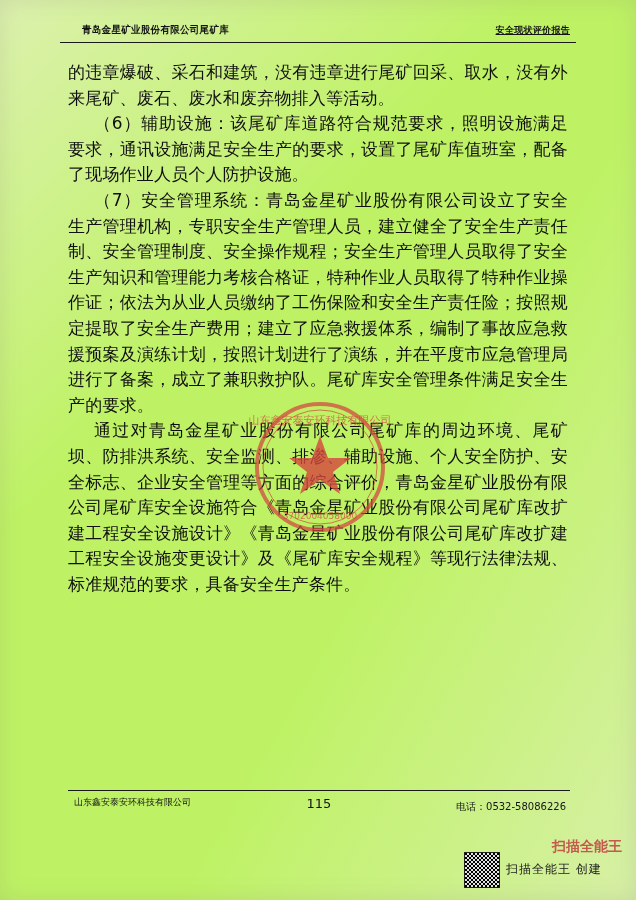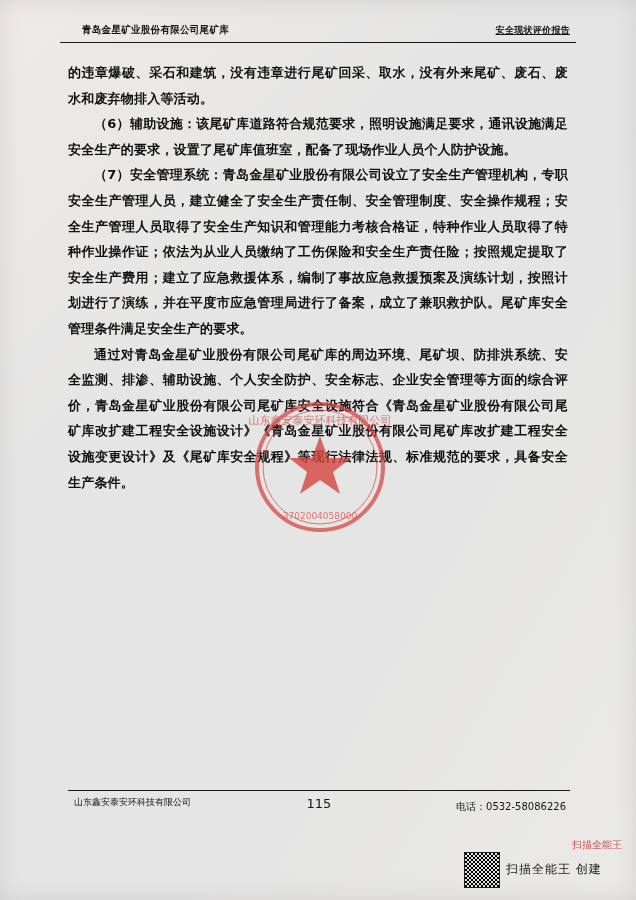--- a/index.html
+++ b/index.html
@@ -7,21 +7,21 @@
     padding: 0;
     background: #b8b8b8;
   }
   body {
     font-family: "Liberation Serif", "DejaVu Serif", serif;
   }
   .page {
     position: relative;
     width: 636px;
     height: 900px;
-    background: #e5e5e5;
+    background: #bef264;
     overflow: hidden;
     box-sizing: border-box;
   }
   
   .paper-tint {
     position: absolute;
     inset: 0;
     background:
       linear-gradient(135deg, rgba(245,240,235,0.55) 0%, rgba(255,255,255,0) 35%),
       linear-gradient(300deg, rgba(240,238,232,0.5) 0%, rgba(255,255,255,0) 40%);
@@ -70,28 +70,28 @@
   }
   
   .content {
     position: absolute;
     left: 8px;
     top: 38px;
     width: 500px;
     color: #101010;
   }
   .para {
-    font-size: 13px;
+    font-size: 17px;
     line-height: 25.6px;
     text-align: justify;
     text-justify: inter-ideograph;
     margin: 0 0 0 0;
     letter-spacing: 0.2px;
     font-family: "DejaVu Sans", "Liberation Sans", sans-serif;
-    font-weight: 700;
+    font-weight: 400;
   }
   .para.indent {
     text-indent: 26px;
   }
   
   .stamp {
     position: absolute;
     left: 185px;
     top: 370px;
     width: 150px;
@@ -145,24 +145,25 @@
     position: absolute;
     right: 12px;
     bottom: 10px;
     width: 160px;
     height: 42px;
   }
   .qr-top-label {
     position: absolute;
     right: 2px;
     top: -10px;
-    font-size: 10px;
+    font-size: 14px;
     color: #c24040;
     font-family: "DejaVu Sans", sans-serif;
     opacity: .85;
+    font-weight: bold;
   }
   .qr-img {
     position: absolute;
     left: 0;
     top: 4px;
     width: 34px;
     height: 34px;
     background:
       repeating-linear-gradient(0deg, #1d1d1d 0 2px, #ffffff 2px 4px),
       repeating-linear-gradient(90deg, #1d1d1d 0 2px, #ffffff 2px 4px);

